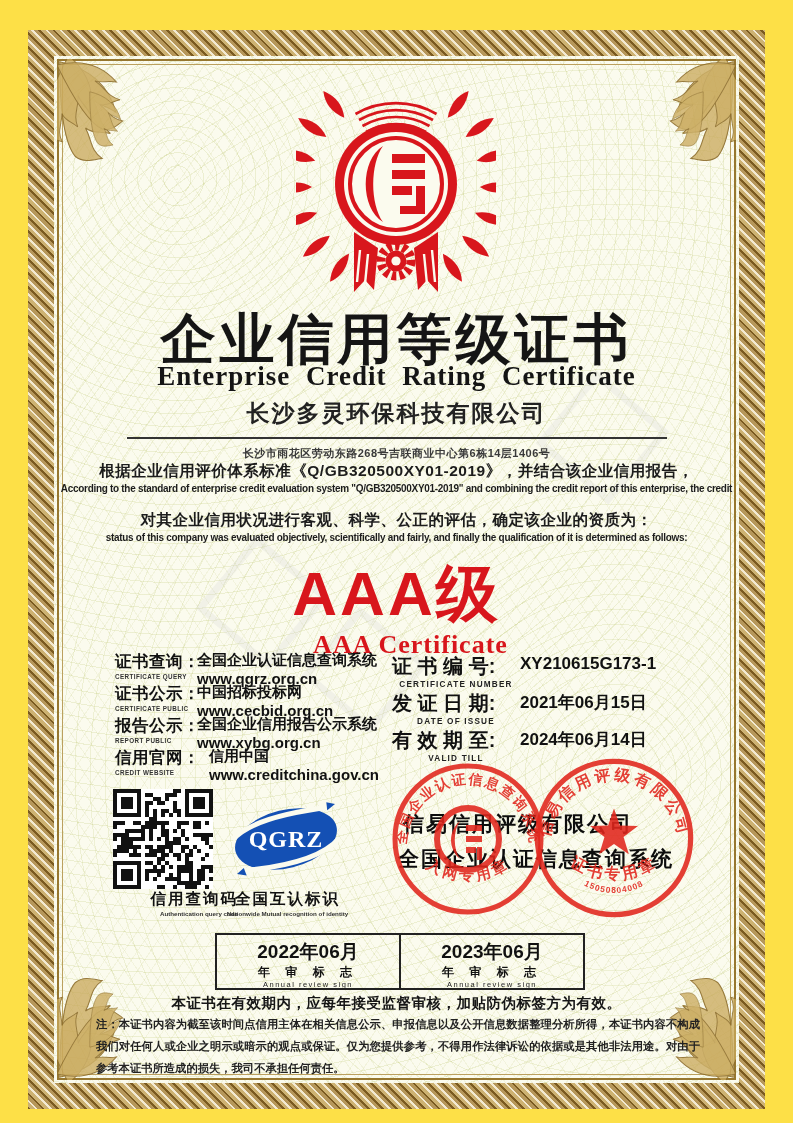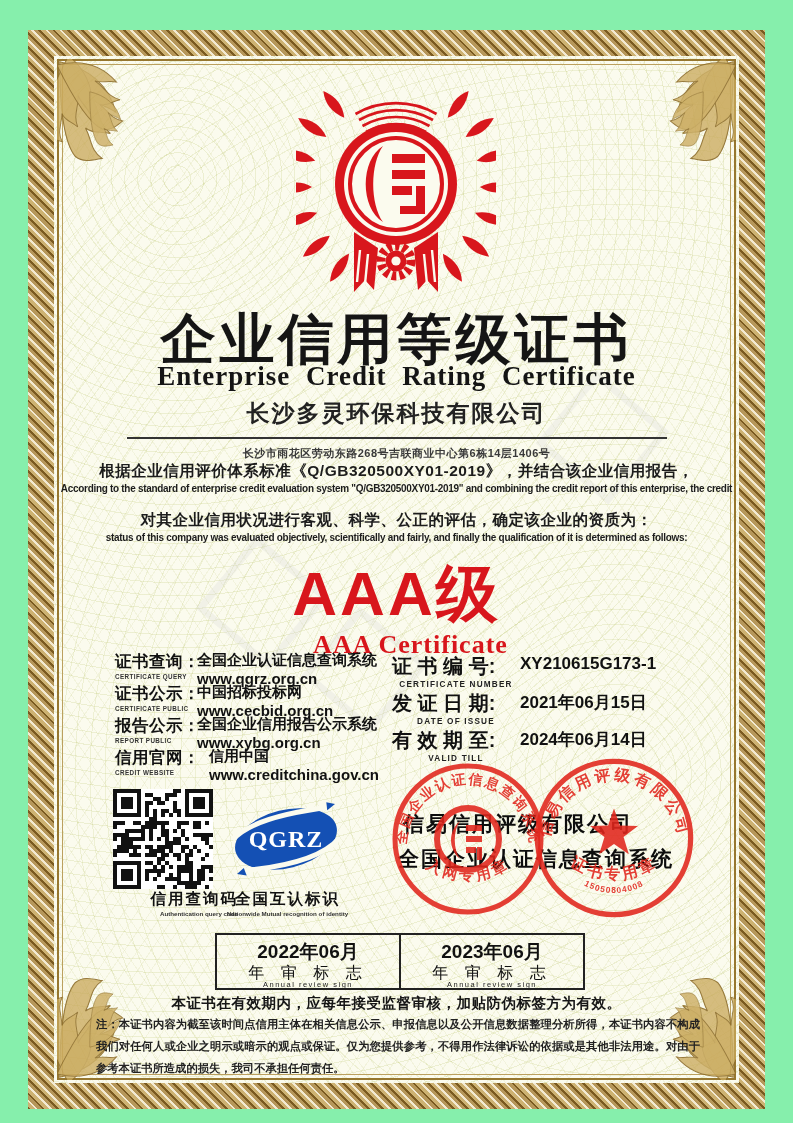--- a/index.html
+++ b/index.html
@@ -1,18 +1,18 @@
 <!DOCTYPE html>
 <html><head>
 <meta charset="utf-8">
 <style>
   * { margin:0; padding:0; box-sizing:border-box; }
   html,body { background:#ffffff; }
   body { font-family:"Liberation Sans", sans-serif; color:#111; }
-  #page { position:relative; width:793px; height:1123px; background:#86efac; overflow:hidden; margin:0 auto; }
+  #page { position:relative; width:793px; height:1123px; background:#fde047; overflow:hidden; margin:0 auto; }
   .band-fallback { position:absolute; top:30px; left:28px; right:28px; bottom:14px; z-index:0;
     background:repeating-linear-gradient(45deg,#7a5a20 0 2px,#cdb272 2px 5px,#f3ead2 5px 7px,#b6975a 7px 10px); }
   
   .paper { position:absolute; top:56px; left:54px; right:54px; bottom:40px; z-index:1;
     background-color:#fbfbee;
     background-image:
       repeating-radial-gradient(circle at 18% 12%, rgba(185,195,105,.22) 0 1px, transparent 1px 13px),
       repeating-radial-gradient(circle at 82% 70%, rgba(185,195,105,.20) 0 1px, transparent 1px 15px),
       repeating-linear-gradient(56deg, rgba(196,202,128,.16) 0 1px, transparent 1px 11px),
       repeating-linear-gradient(-56deg, rgba(196,202,128,.16) 0 1px, transparent 1px 11px);
@@ -60,21 +60,21 @@
   .badge-label .en { font-size:6.2px; font-weight:bold; color:#333; white-space:nowrap; }
 
   .stampline { position:absolute; z-index:4; font-size:21px; font-weight:bold; color:#0d0d0d; letter-spacing:2px; white-space:nowrap; }
   .seal { position:absolute; z-index:5; opacity:.88; }
 
   .review-box { position:absolute; left:215px; top:933px; width:370px; height:57px; z-index:4;
     border:2px solid #222; display:flex; }
   .review-cell { flex:1; text-align:center; padding-top:4px; }
   .review-cell + .review-cell { border-left:2px solid #222; }
   .review-cell .d { font-size:19px; font-weight:600; }
-  .review-cell .c { font-size:16px; font-weight:normal; letter-spacing:6px; line-height:15px; }
+  .review-cell .c { font-size:12px; font-weight:bold; letter-spacing:6px; line-height:15px; }
   .review-cell .e { font-size:7.5px; font-weight:normal; letter-spacing:1.5px; color:#222; }
 
   .notice { font-size:14.5px; font-weight:bold; color:#161616; letter-spacing:.5px;text-align:center; }
   .disclaimer { position:absolute; left:96px; top:1013px; width:604px; z-index:4;
     font-size:11.3px; font-weight:bold; line-height:22px; color:#222; text-align:justify; }
 </style>
 </head>
 <body>
 
 <div id="page">

